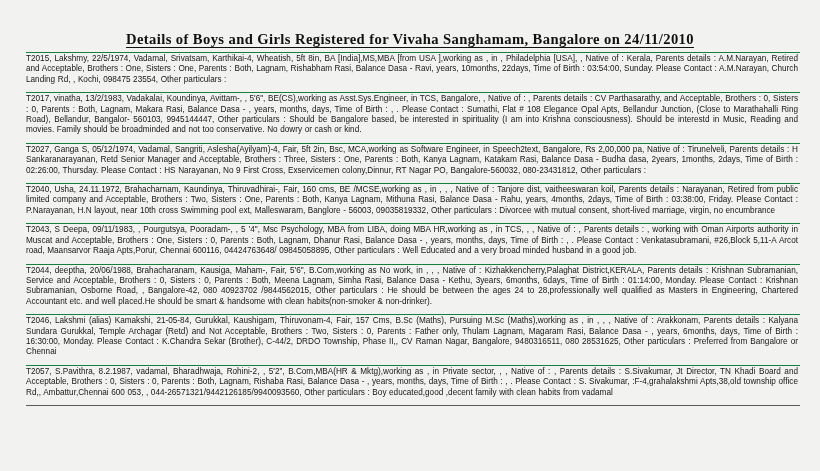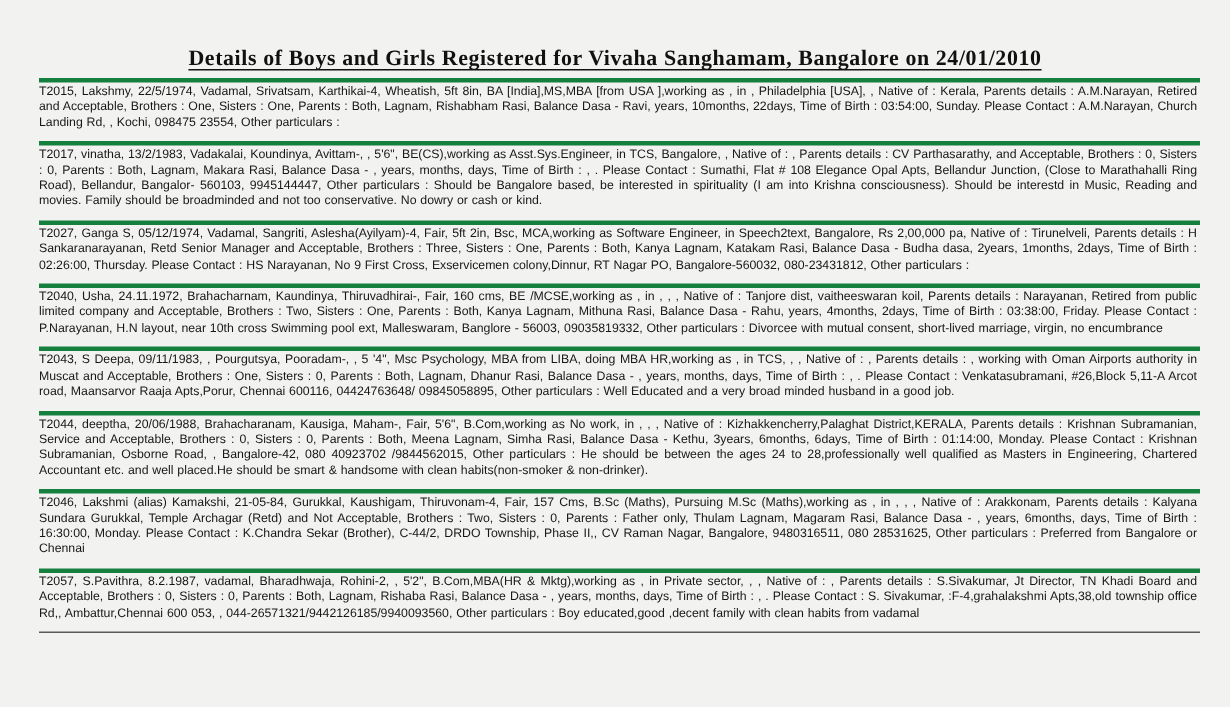--- a/index.html
+++ b/index.html
@@ -39,21 +39,21 @@
     text-decoration: underline;
     text-underline-offset: 3px;
   }
   .records {
     position: absolute;
     left: 26px;
     right: 20px;
     top: 52px;
   }
   .record {
-    border-top: 3px solid #15803d;
+    border-top: 1px solid #15803d;
     padding-top: 1px;
     margin-bottom: 7px;
   }
   .record-body {
     font-family: "Liberation Sans", sans-serif;
     font-size: 8.2px;
     line-height: 10.4px;
     text-align: justify;
     text-justify: inter-word;
     color: #161616;
@@ -65,21 +65,21 @@
     height: 0;
     font-size: 0;
     line-height: 0;
   }
 </style>
 </head>
 <body>
 
 <div class="page">
 
-  <h1 class="doc-title">Details of Boys and Girls Registered for Vivaha Sanghamam, Bangalore on 24/01/2010</h1>
+  <h1 class="doc-title">Details of Boys and Girls Registered for Vivaha Sanghamam, Bangalore on 24/11/2010</h1>
 
   <div class="records">
 
     <div class="record">
       <div class="record-body">T2015, Lakshmy, 22/5/1974, Vadamal, Srivatsam, Karthikai-4, Wheatish, 5ft 8in, BA [India],MS,MBA [from USA ],working as  , in , Philadelphia [USA], , Native of : Kerala, Parents details : A.M.Narayan, Retired and Acceptable, Brothers :  One, Sisters :  One, Parents :  Both,  Lagnam,  Rishabham Rasi,  Balance Dasa - Ravi, years, 10months, 22days, Time of Birth : 03:54:00, Sunday.  Please Contact : A.M.Narayan, Church Landing Rd, , Kochi, 098475 23554,  Other particulars :</div>
     </div>
 
     <div class="record">
       <div class="record-body">T2017, vinatha, 13/2/1983, Vadakalai, Koundinya, Avittam-, , 5'6", BE(CS),working as  Asst.Sys.Engineer, in TCS, Bangalore, , Native of : , Parents details : CV Parthasarathy,  and Acceptable, Brothers :  0, Sisters :  0, Parents :  Both,  Lagnam,  Makara Rasi,  Balance Dasa - , years, months, days, Time of Birth : ,  .  Please Contact : Sumathi, Flat # 108 Elegance Opal Apts, Bellandur Junction, (Close to Marathahalli Ring Road), Bellandur, Bangalor- 560103, 9945144447,  Other particulars : Should be Bangalore based, be interested in spirituality (I am into Krishna consciousness). Should be interestd in Music, Reading and movies. Family should be broadminded and not too conservative. No dowry or cash or kind.</div>
     </div>

